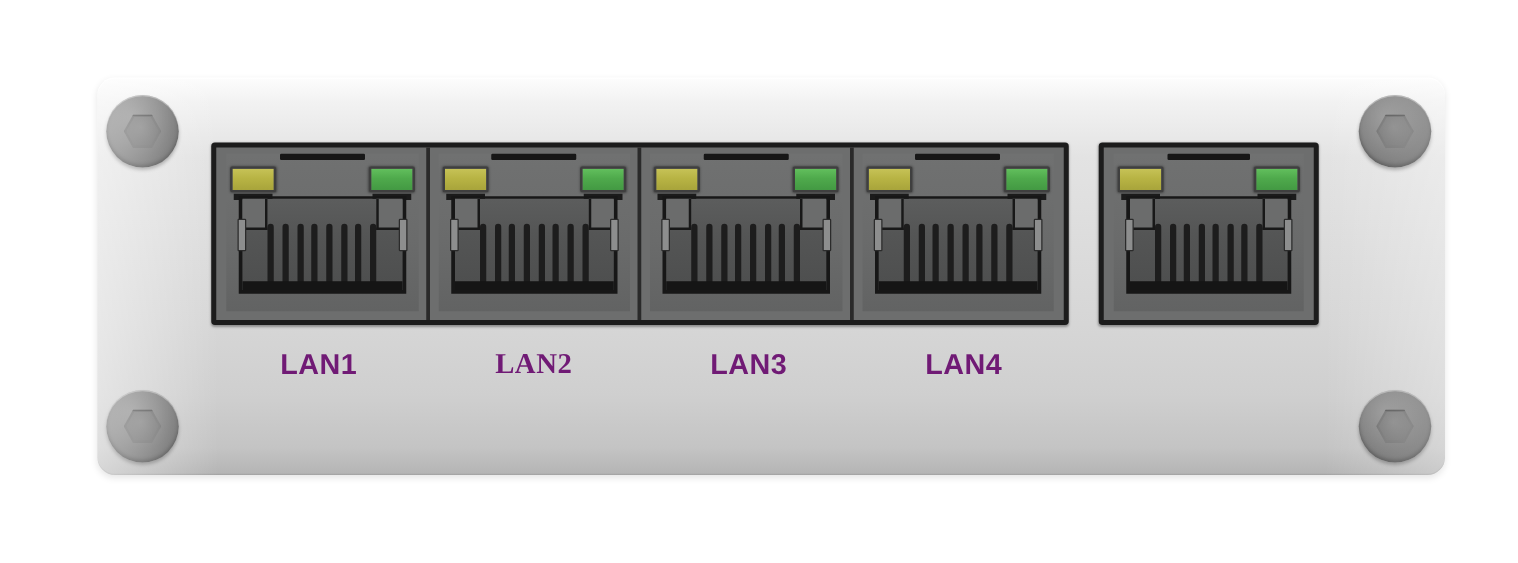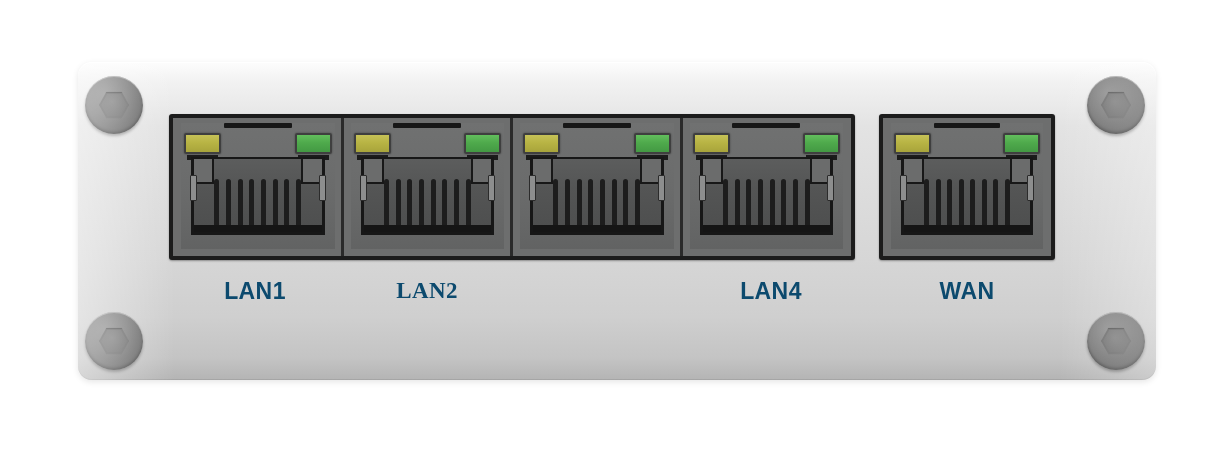--- a/index.html
+++ b/index.html
@@ -237,21 +237,21 @@
     height: 26px;
   }
   .label {
     position: absolute;
     top: 0;
     text-align: center;
     font-family: "Liberation Sans", sans-serif;
     font-weight: bold;
     font-size: 23px;
     letter-spacing: .4px;
-    color: #0c4a6e;
+    color: #701a75;
     white-space: nowrap;
   }
 </style>
 </head>
 <body>
 
 <div id="stage">
 
   <div class="faceplate">
 
@@ -407,17 +407,17 @@
           </div>
           <div class="lip"></div>
         </div>
       </div>
     </div>
   </div>
 
   <div class="labels">
     <div class="label" style="left:0px; width:172px;">LAN1</div>
     <div class="label" style="left:172px; width:172px;font-family:Liberation Serif, serif;">LAN2</div>
+    <div class="label" style="left:344px; width:172px;">LAN3</div>
     <div class="label" style="left:516px; width:172px;">LAN4</div>
-    <div class="label" style="left:710px; width:176px;">WAN</div>
   </div>
 
 </div>
 
 </body></html>

